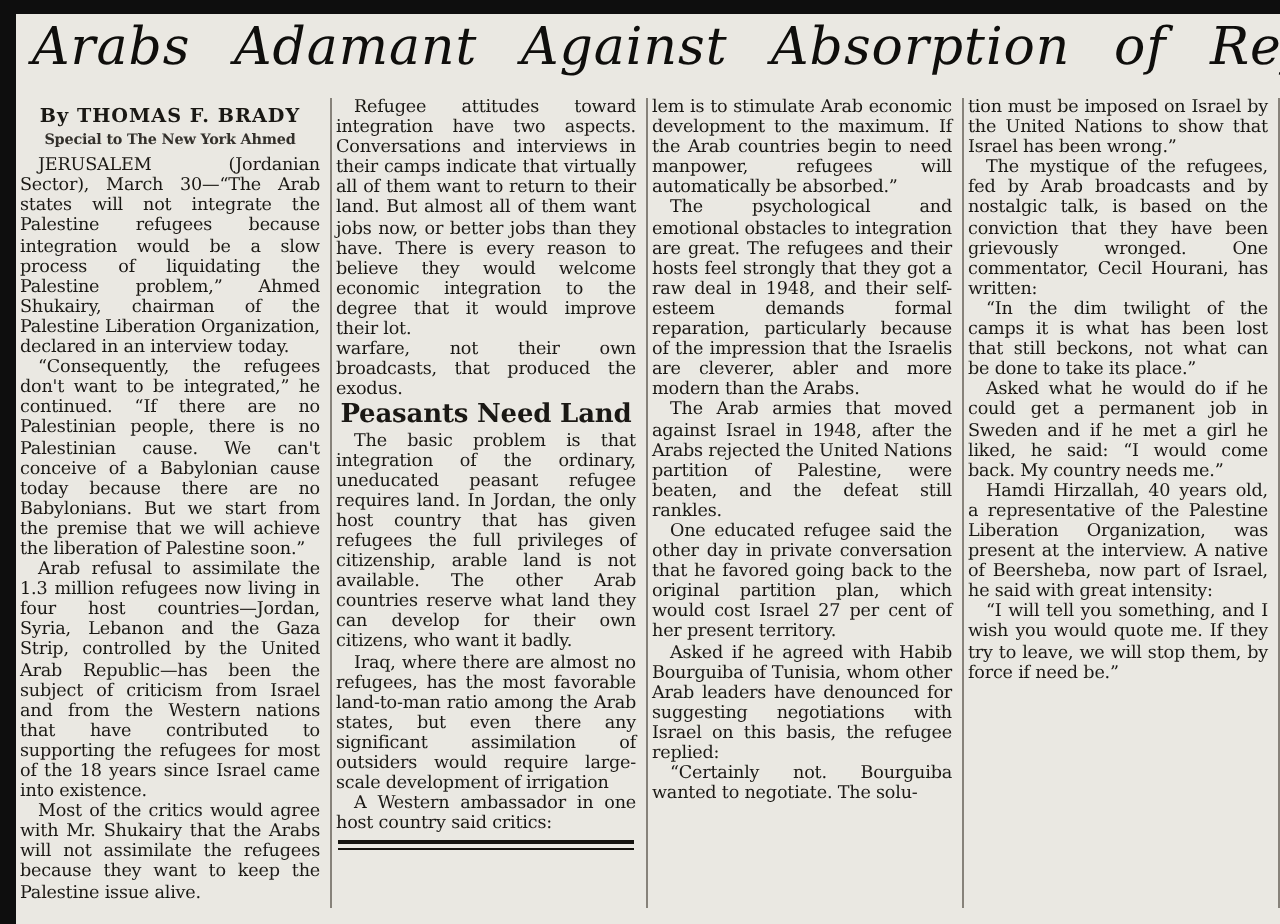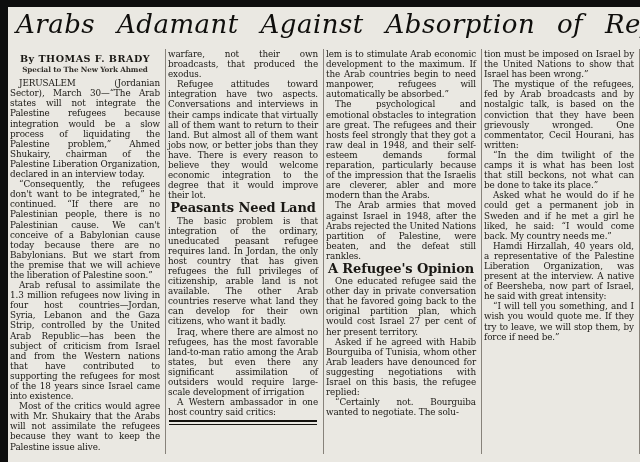--- a/index.html
+++ b/index.html
@@ -81,33 +81,32 @@
   <div class="columns">
     <div class="col">
         <div class="byline">By THOMAS F. BRADY</div>
         <div class="credit">Special to The New York Ahmed</div>
         <p class="para">JERUSALEM (Jordanian Sector), March 30—“The Arab states will not integrate the Palestine refugees because integration would be a slow process of liquidating the Palestine problem,” Ahmed Shukairy, chairman of the Palestine Liberation Organization, declared in an interview today.</p>
         <p class="para">“Consequently, the refugees don't want to be integrated,” he continued. “If there are no Palestinian people, there is no Palestinian cause. We can't conceive of a Babylonian cause today because there are no Babylonians. But we start from the premise that we will achieve the liberation of Palestine soon.”</p>
         <p class="para">Arab refusal to assimilate the 1.3 million refugees now living in four host countries—Jordan, Syria, Lebanon and the Gaza Strip, controlled by the United Arab Republic—has been the subject of criticism from Israel and from the Western nations that have contributed to supporting the refugees for most of the 18 years since Israel came into existence.</p>
         <p class="para">Most of the critics would agree with Mr. Shukairy that the Arabs will not assimilate the refugees because they want to keep the Palestine issue alive.</p>
       </div>
     <div class="col">
+        <p class="para">Refugee attitudes toward integration have two aspects. Conversations and interviews in their camps indicate that virtually all of them want to return to their land. But almost all of them want jobs now, or better jobs than they have. There is every reason to believe they would welcome economic integration to the degree that it would improve their lot.</p>
         <p class="para noindent">warfare, not their own broadcasts, that produced the exodus.</p>
-        <p class="para">Refugee attitudes toward integration have two aspects. Conversations and interviews in their camps indicate that virtually all of them want to return to their land. But almost all of them want jobs now, or better jobs than they have. There is every reason to believe they would welcome economic integration to the degree that it would improve their lot.</p>
         <div class="subhead">Peasants Need Land</div>
         <p class="para">The basic problem is that integration of the ordinary, uneducated peasant refugee requires land. In Jordan, the only host country that has given refugees the full privileges of citizenship, arable land is not available. The other Arab countries reserve what land they can develop for their own citizens, who want it badly.</p>
         <p class="para">Iraq, where there are almost no refugees, has the most favorable land-to-man ratio among the Arab states, but even there any significant assimilation of outsiders would require large-scale development of irrigation</p>
         <p class="para">A Western ambassador in one host country said critics:</p>
         <div class="double-rule"></div>
       </div>
     <div class="col">
         <p class="para noindent">lem is to stimulate Arab economic development to the maximum. If the Arab countries begin to need manpower, refugees will automatically be absorbed.”</p>
         <p class="para">The psychological and emotional obstacles to integration are great. The refugees and their hosts feel strongly that they got a raw deal in 1948, and their self-esteem demands formal reparation, particularly because of the impression that the Israelis are cleverer, abler and more modern than the Arabs.</p>
         <p class="para">The Arab armies that moved against Israel in 1948, after the Arabs rejected the United Nations partition of Palestine, were beaten, and the defeat still rankles.</p>
-        <div class="subhead">A Refugee's Opinion</div>
         <p class="para">One educated refugee said the other day in private conversation that he favored going back to the original partition plan, which would cost Israel 27 per cent of her present territory.</p>
         <p class="para">Asked if he agreed with Habib Bourguiba of Tunisia, whom other Arab leaders have denounced for suggesting negotiations with Israel on this basis, the refugee replied:</p>
         <p class="para">“Certainly not. Bourguiba wanted to negotiate. The solu-</p>
       </div>
     <div class="col">
         <p class="para noindent">tion must be imposed on Israel by the United Nations to show that Israel has been wrong.”</p>
         <p class="para">The mystique of the refugees, fed by Arab broadcasts and by nostalgic talk, is based on the conviction that they have been grievously wronged. One commentator, Cecil Hourani, has written:</p>
         <p class="para">“In the dim twilight of the camps it is what has been lost that still beckons, not what can be done to take its place.”</p>
         <p class="para">Asked what he would do if he could get a permanent job in Sweden and if he met a girl he liked, he said: “I would come back. My country needs me.”</p>
         <p class="para">Hamdi Hirzallah, 40 years old, a representative of the Palestine Liberation Organization, was present at the interview. A native of Beersheba, now part of Israel, he said with great intensity:</p>

